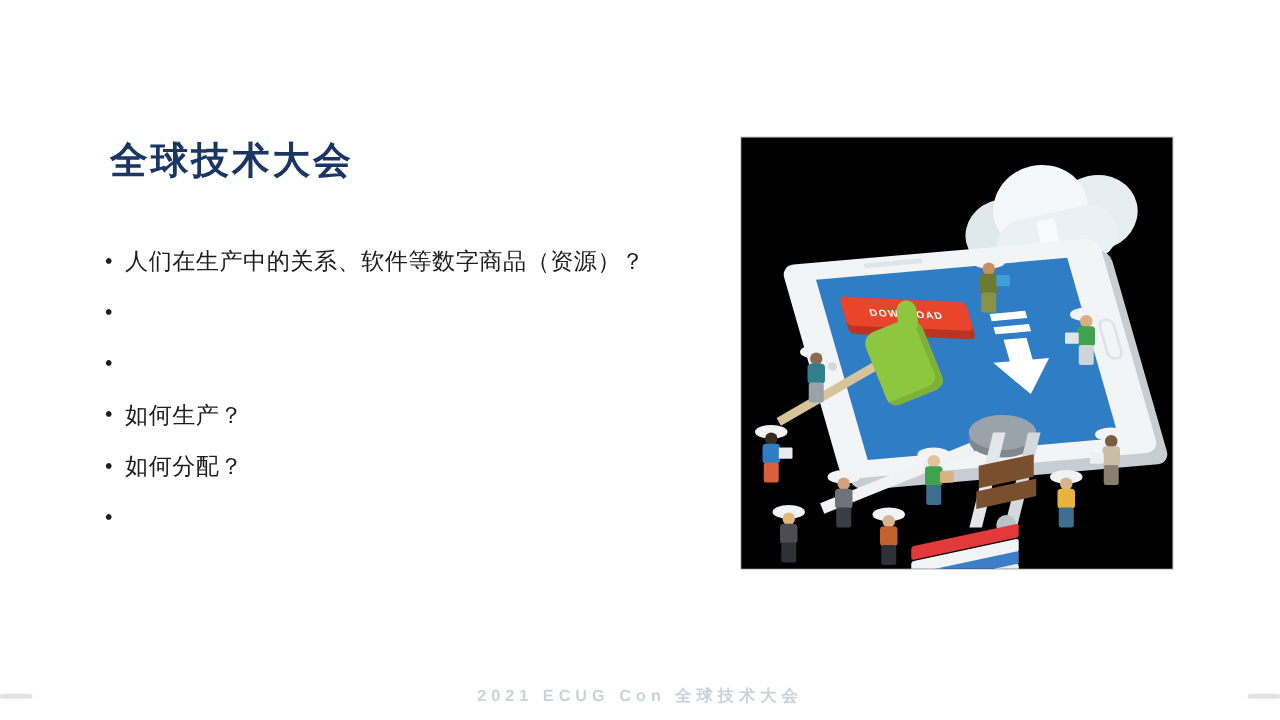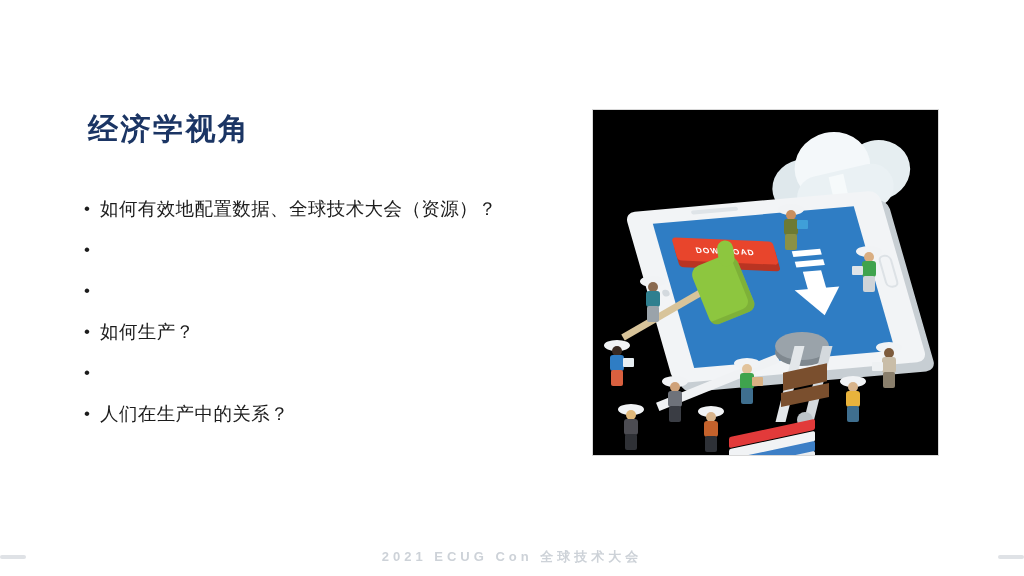--- a/index.html
+++ b/index.html
@@ -372,43 +372,43 @@
     letter-spacing: 4px;
     font-weight: bold;
     white-space: nowrap;
   }
 </style>
 </head>
 <body>
 
 <div class="slide">
 
-  <div class="slide-title">经济学视角</div>
+  <div class="slide-title">全球技术大会</div>
 
   <ul class="bullet-list">
     <li class="bullet-item">
       <span class="bullet-dot">•</span>
-      <span class="bullet-text">如何有效地配置数据、全球技术大会（资源）？</span>
+      <span class="bullet-text">人们在生产中的关系、软件等数字商品（资源）？</span>
     </li>
     <li class="bullet-item">
       <span class="bullet-dot">•</span>
     </li>
     <li class="bullet-item">
       <span class="bullet-dot">•</span>
     </li>
     <li class="bullet-item">
       <span class="bullet-dot">•</span>
       <span class="bullet-text">如何生产？</span>
     </li>
     <li class="bullet-item">
       <span class="bullet-dot">•</span>
+      <span class="bullet-text">如何分配？</span>
     </li>
     <li class="bullet-item">
       <span class="bullet-dot">•</span>
-      <span class="bullet-text">人们在生产中的关系？</span>
     </li>
   </ul>
 
   <div class="illustration">
     <div class="illus-stage">
 
       <div class="cloud">
         <div class="lobe l1"></div>
         <div class="lobe l3"></div>
         <div class="lobe l2"></div>

